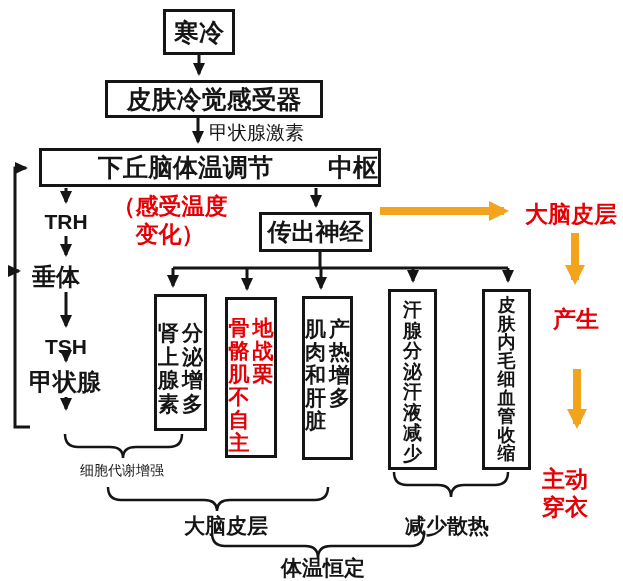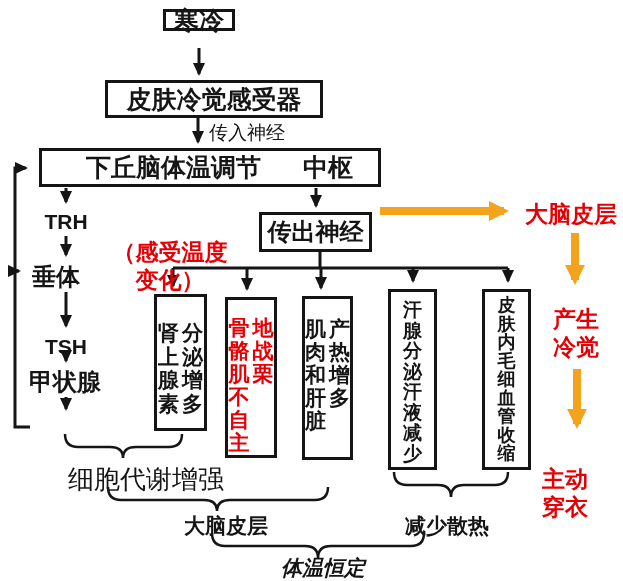--- a/index.html
+++ b/index.html
@@ -59,49 +59,48 @@
       <path d="M394,472 Q394,485 407,485 L438,485 Q451,485 451,497 Q451,485 464,485 L495,485 Q508,485 508,472"></path>
       <path d="M212,533 Q212,546 225,546 L305,546 Q318,546 318,558 Q318,546 331,546 L411,546 Q424,546 424,533"></path>
     </g>
     <g class="orange-stroke" fill="none" stroke-width="8">
       <path d="M380,211 H504" marker-end="url(#ao)"></path>
       <path d="M575,233 V280" marker-end="url(#ao)"></path>
       <path d="M577,369 V424" marker-end="url(#ao)"></path>
     </g>
   </svg>
 
-  <div class="box bold" style="left:163px;top:9px;width:72px;height:22px;font-size:25px;">
+  <div class="box bold" style="left:163px;top:9px;width:72px;height:46px;font-size:25px;">
     <span>寒冷</span>
   </div>
 
   <div class="box bold" style="left:105px;top:80px;width:218px;height:38px;font-size:25px;">
     <span>皮肤冷觉感受器</span>
   </div>
 
-  <div class="abs" style="left:209px;top:120px;font-size:19px;">传入神经</div>
+  <div class="abs" style="left:209px;top:120px;font-size:19px;">甲状腺激素</div>
 
-  <div class="box" style="left:39px;top:148px;width:342px;height:39px;justify-content:flex-start;padding-left:44px;">
+  <div class="box" style="left:39px;top:148px;width:342px;height:39px;justify-content:space-between;padding-left:56px;">
     <span class="bold" style="font-size:25px;">下丘脑体温调节</span>
     <span style="font-size:25px;font-weight:600;margin-left:42px;">中枢</span>
   </div>
 
-  <div class="abs red bold center" style="left:105px;top:192px;width:130px;font-size:23px;line-height:28px;margin-top:46px;">
+  <div class="abs red bold center" style="left:105px;top:192px;width:130px;font-size:23px;line-height:28px;">
     <div>（感受温度</div>
     <div>变化）</div>
   </div>
 
   <div class="box bold" style="left:259px;top:212px;width:113px;height:40px;font-size:24px;">
     <span>传出神经</span>
   </div>
 
   <div class="abs red bold" style="left:525px;top:199px;font-size:23px;text-align:center;">大脑皮层</div>
 
   <div class="abs red bold center" style="left:547px;top:305px;width:58px;font-size:23px;line-height:28px;">
     <div>产生</div>
-    <div>冷觉</div>
   </div>
 
   <div class="abs red bold center" style="left:536px;top:445px;width:58px;font-size:23px;line-height:28px;margin-top:20px;">
     <div>主动</div>
     <div>穿衣</div>
   </div>
 
   <div class="abs bold center" style="left:42px;top:210px;width:48px;font-size:21px;">TRH</div>
   <div class="abs bold" style="left:32px;top:261px;font-size:24px;">垂体</div>
   <div class="abs bold center" style="left:42px;top:335px;width:48px;font-size:21px;">TSH</div>
@@ -172,18 +171,18 @@
           <span>毛</span>
           <span>细</span>
           <span>血</span>
           <span>管</span>
           <span>收</span>
           <span>缩</span>
         </div>
       </div>
     </div>
 
-  <div class="abs" style="left:68px;top:462px;font-size:26px;font-weight:500;">细胞代谢增强</div>
+  <div class="abs" style="left:80px;top:462px;font-size:14px;font-weight:500;">细胞代谢增强</div>
   <div class="abs bold" style="left:184px;top:512px;font-size:21px;">大脑皮层</div>
   <div class="abs bold" style="left:405px;top:512px;font-size:21px;">减少散热</div>
-  <div class="abs bold" style="left:281px;top:554px;font-size:21px;font-style:italic;">体温恒定</div>
+  <div class="abs bold" style="left:281px;top:554px;font-size:21px;">体温恒定</div>
 
 </div>
 
 </body></html>

